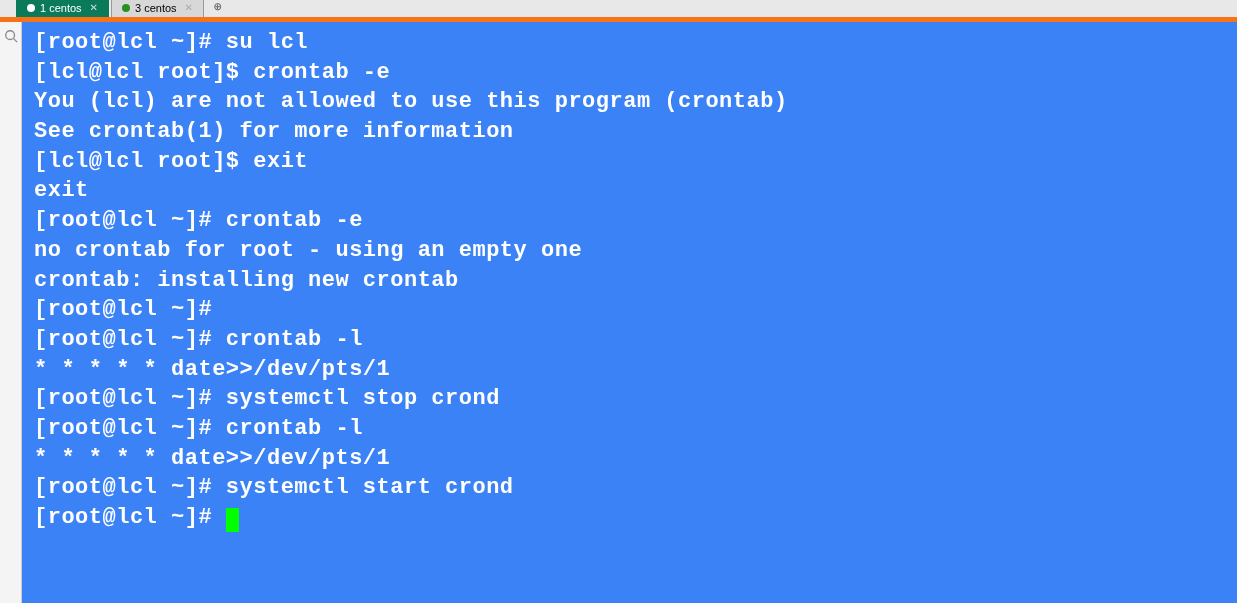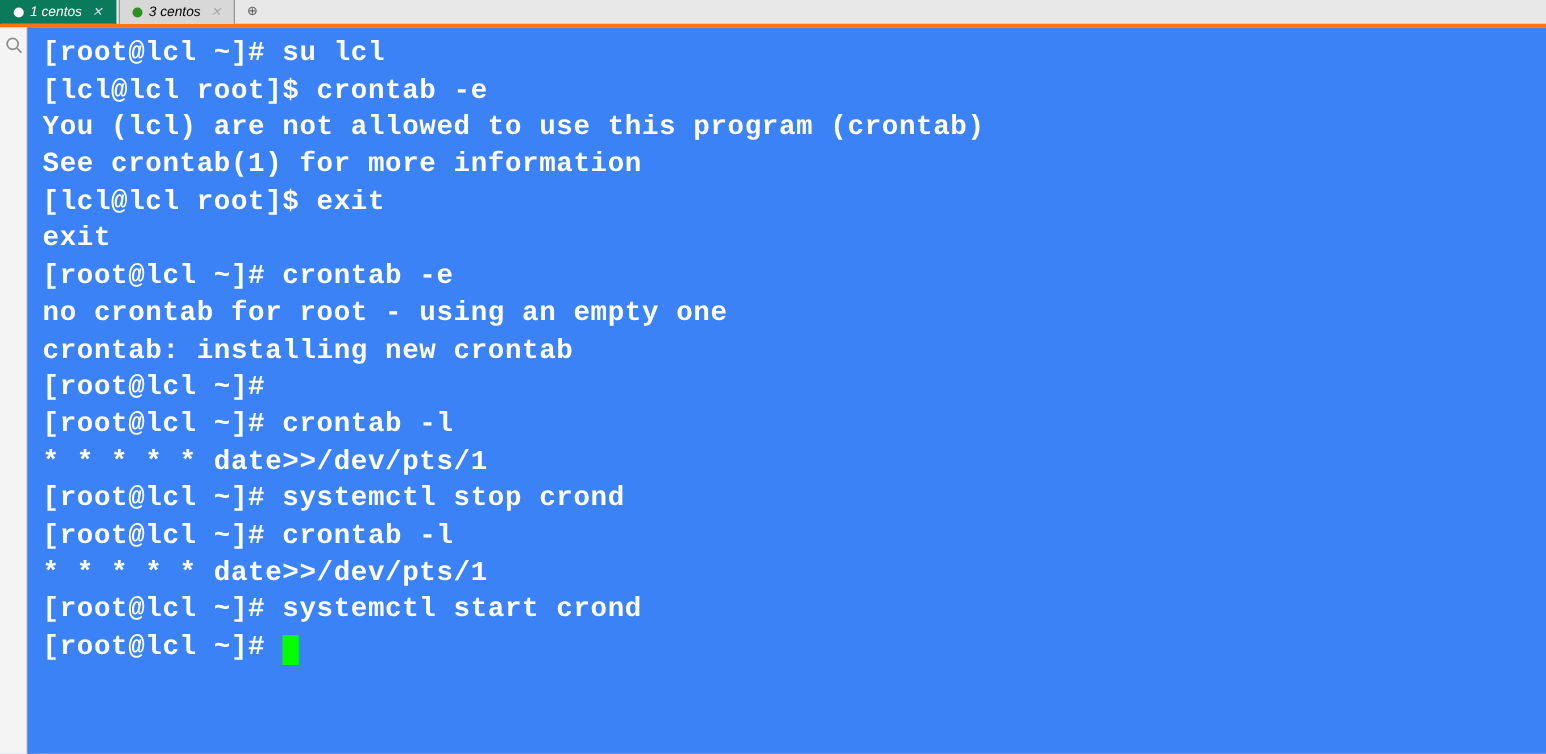--- a/index.html
+++ b/index.html
@@ -12,22 +12,22 @@
       background: #f0f0f0;
       width: 1237px;
       height: 603px;
       overflow: hidden;
     }
     .tab-bar {
       height: 22px;
       background: #e8e8e8;
       display: flex;
       align-items: flex-end;
-      border-bottom: 3px solid #f97316;
-      font-style: italic;
+      padding-left: 16px;
+      border-bottom: 5px solid #f97316;
     }
     .tab {
       display: flex;
       align-items: center;
       padding: 2px 10px;
       font-size: 11px;
       font-family: Arial, sans-serif;
       border: 1px solid #999;
       border-bottom: none;
       margin-right: 2px;

